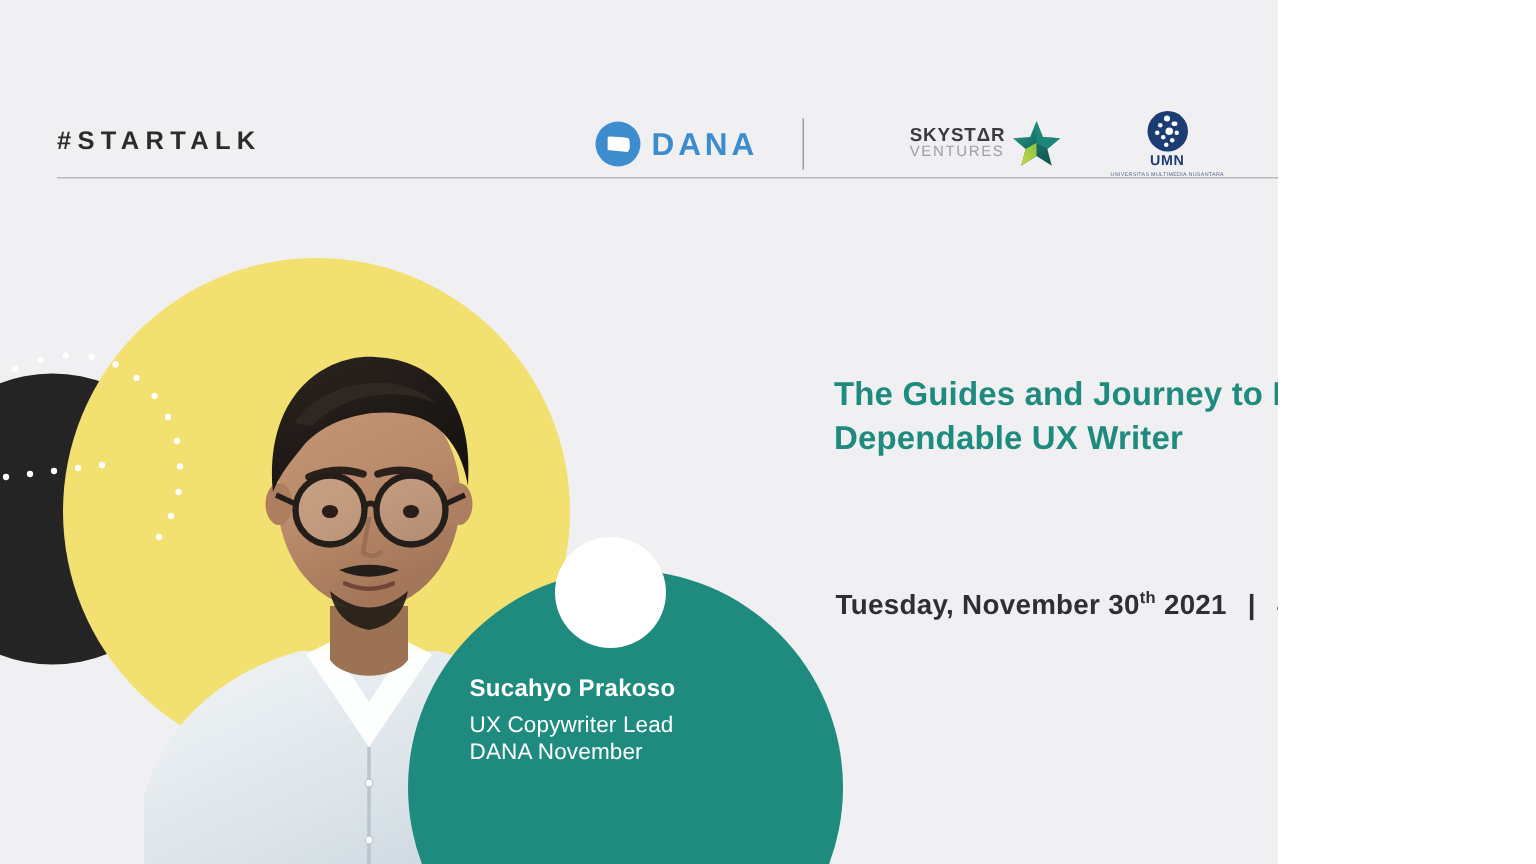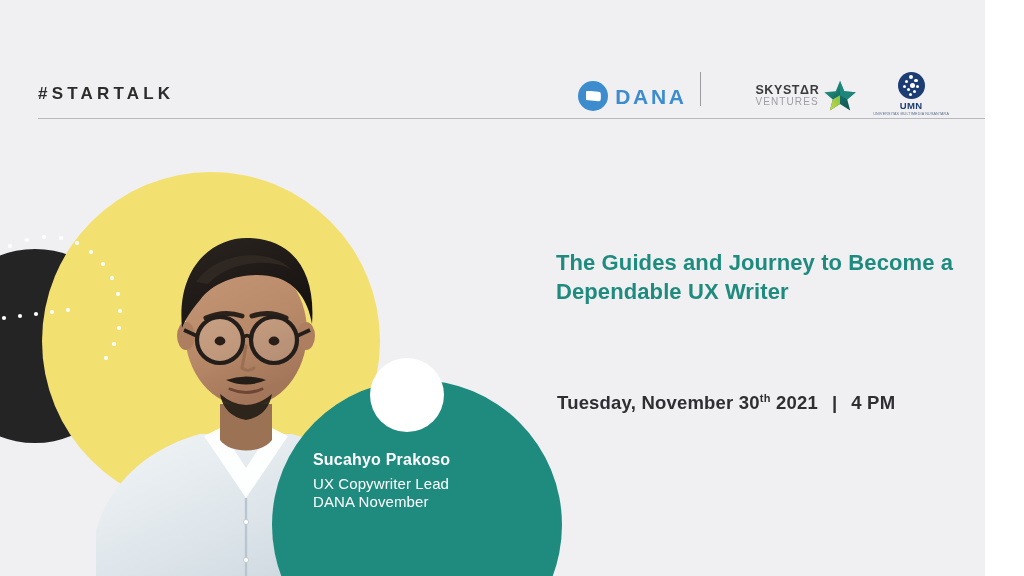--- a/index.html
+++ b/index.html
@@ -2,21 +2,21 @@
 <html><head>
 <meta charset="utf-8">
 <style>
   html, body {
     margin: 0;
     padding: 0;
     background: #ffffff;
   }
   #poster {
     position: relative;
-    width: 985px;
+    width: 852px;
     height: 576px;
     background: #F0F0F2;
     overflow: hidden;
     font-family: "Liberation Sans", sans-serif;
     -webkit-font-smoothing: antialiased;
   }
 
   
   .hashtag {
     position: absolute;
@@ -36,21 +36,22 @@
     height: 1px;
     background: #b9b9bd;
   }
 
   .logo-bar {
     position: absolute;
     right: 36px;
     top: 72px;
     height: 48px;
     display: flex;
-    gap: 0px;
+    align-items: center;
+    gap: 16px;
   }
 
   
   .dana-logo {
     display: flex;
     align-items: center;
     gap: 7px;
   }
   .dana-mark {
     width: 30px;

